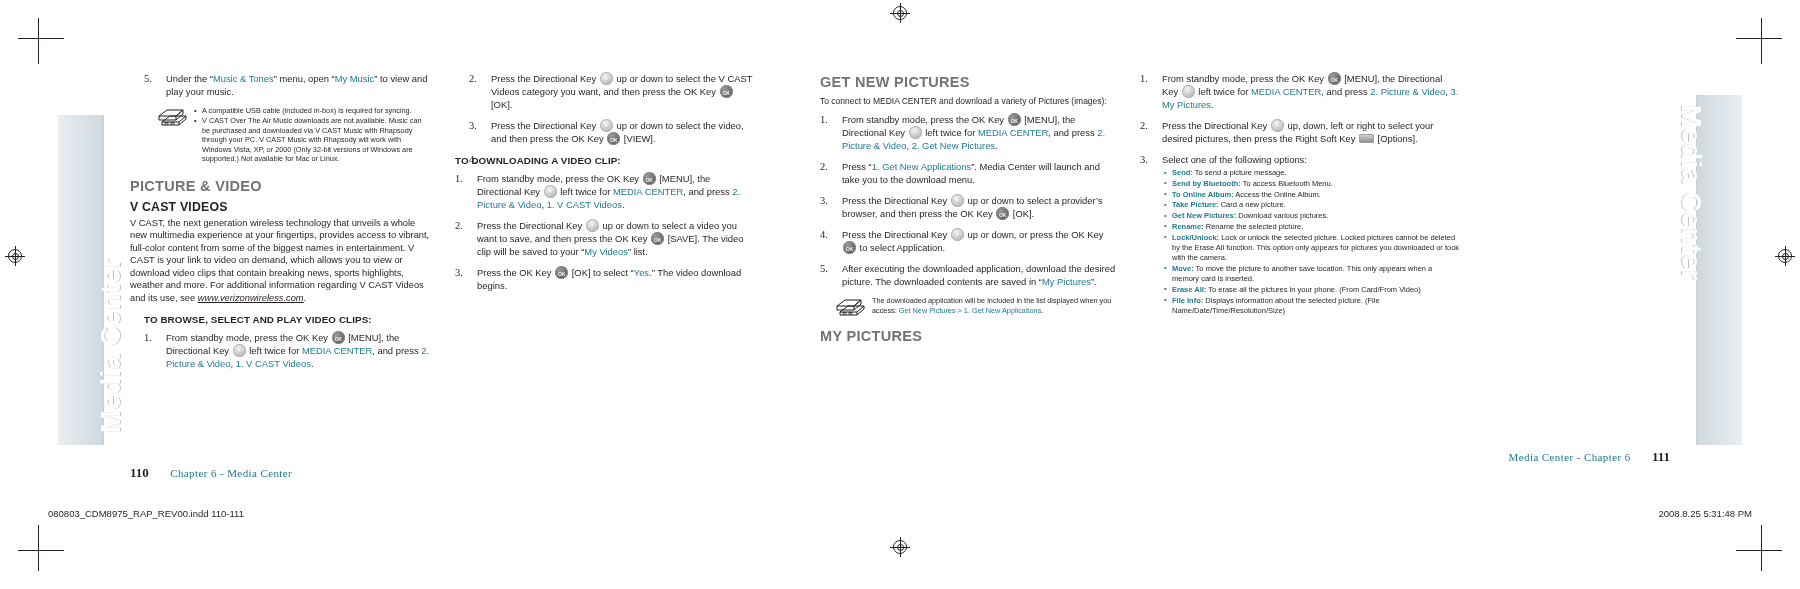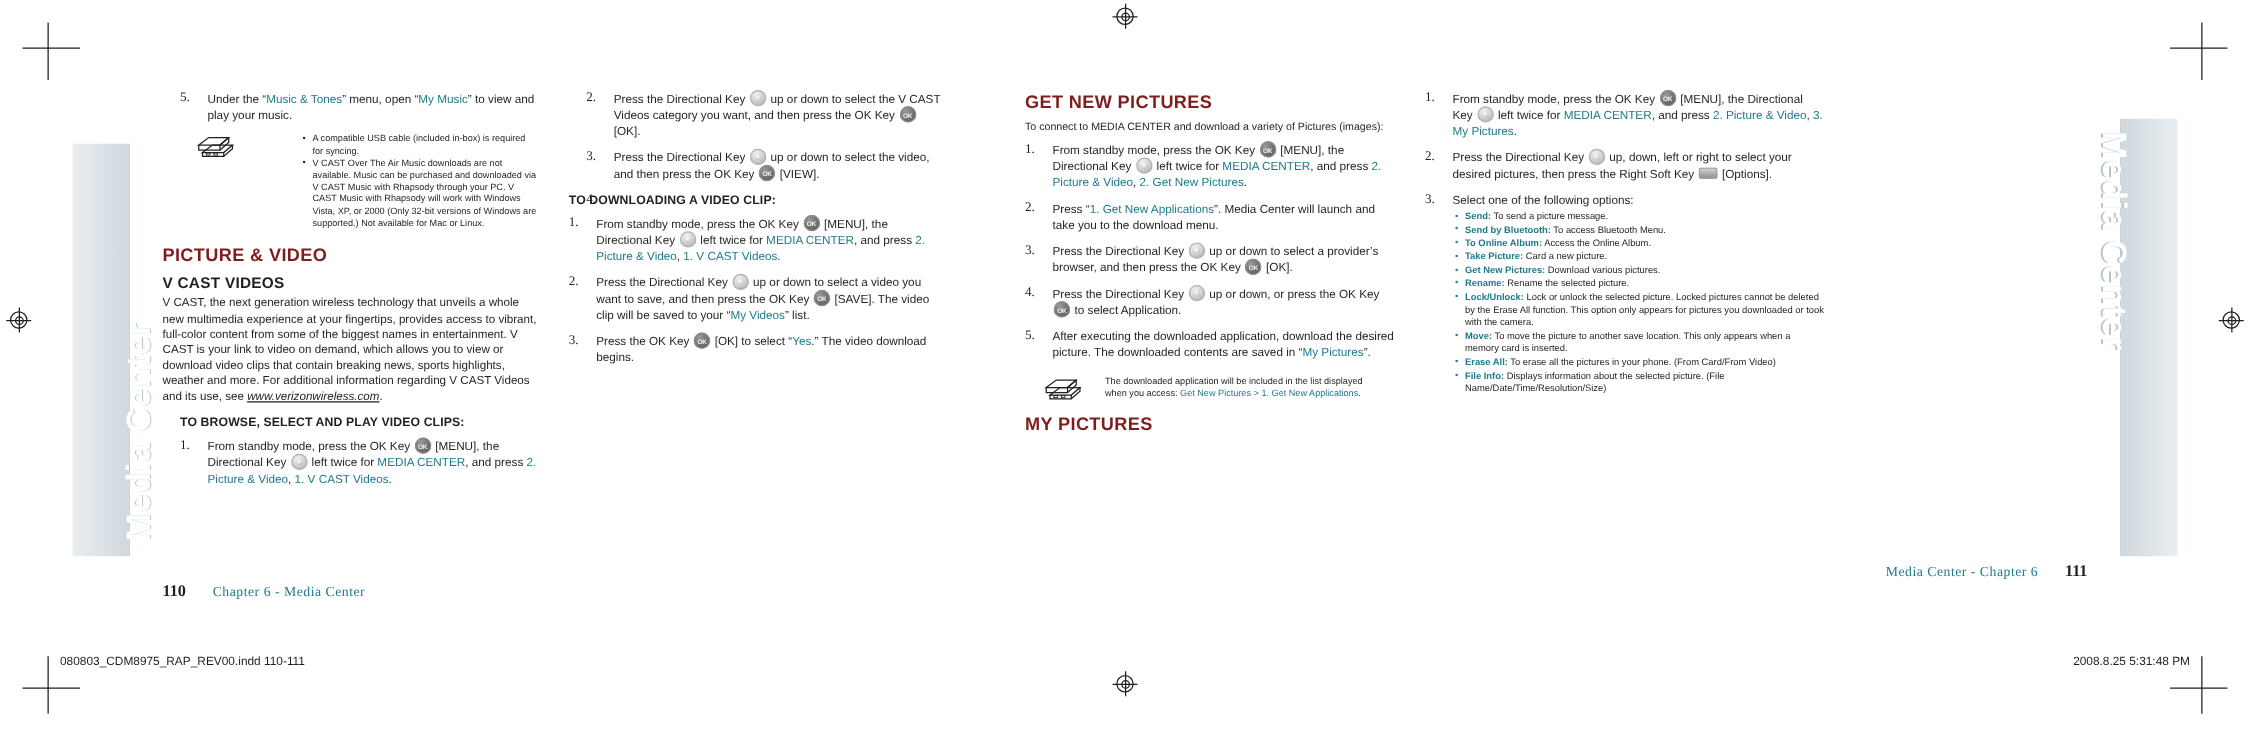--- a/index.html
+++ b/index.html
@@ -57,21 +57,21 @@
 
   
   .col { position:absolute; top:72px; width:300px; font-size:9.3px; line-height:12.6px; }
   .col1 { left:130px; }
   .col2 { left:455px; }
   .col3 { left:820px; }
   .col4 { left:1140px; }
 
   
   h2.sec {
-    font-size:14.5px; font-weight:bold; color:#7f1d1d;
+    font-size:14.5px; font-weight:bold; color:#737373;
     letter-spacing:0.3px; margin:14px 0 6px 0; line-height:16px;
   }
   h3.sub {
     font-size:12.3px; font-weight:bold; color:#231f20;
     letter-spacing:0.2px; margin:4px 0 3px 0; line-height:14px;
   }
   h4.proc {
     font-size:9.8px; font-weight:bold; color:#231f20;
     letter-spacing:0.1px; margin:10px 0 5px 14px; line-height:12px;
   }
@@ -89,23 +89,23 @@
   }
   ol.steps > li .num {
     position:absolute; left:0; top:0; width:16px; text-align:left;
     font-family:"Liberation Serif", serif; font-size:10.5px;
   }
 
   
   .note { position:relative; margin:6px 0 0 26px; padding-left:38px; }
   .note .note-icon { position:absolute; left:0; top:1px; width:34px; height:20px; }
   .note ul { list-style:none; margin:0; padding:0; }
-  .note ul li { position:relative; padding-left:8px; font-size:7.3px; line-height:9.6px; margin-bottom:0.5px;margin-left:48px; }
+  .note ul li { position:relative; padding-left:8px; font-size:7.3px; line-height:9.6px; margin-bottom:0.5px; }
   .note ul li:before { content:"•"; position:absolute; left:0; top:-0.5px; }
-  .note p { margin:12px; font-size:7.3px; line-height:9.6px; }
+  .note p { margin:0; font-size:7.3px; line-height:9.6px; }
 
   
   ul.opts { list-style:none; margin:2px 0 0 24px; padding:0; }
   ul.opts li {
     position:relative; padding-left:8px; font-size:7.5px; line-height:10.2px;
     margin-bottom:0.6px;
   }
   ul.opts li:before { content:"•"; position:absolute; left:0; top:-0.5px; color:#1f7a8c; }
   ul.opts li b { color:#1f7a8c; font-weight:bold; }
 
@@ -130,21 +130,21 @@
     box-shadow:inset 0 0 0 1px #9f9f9f; }
 
   
   .folio { position:absolute; bottom:0; font-size:12px; }
   .folio-num { font-family:"Liberation Serif", serif; font-weight:bold; font-size:13px; color:#231f20; }
   .folio-txt { font-family:"Liberation Serif", serif; font-size:11px; color:#1f7a8c; letter-spacing:0.4px; }
   .folio-left { left:130px; bottom:108px; }
   .folio-right { right:130px; bottom:124px; text-align:left; }
 
   .runfoot {
-    position:absolute; bottom:54px; font-size:9.5px; color:#231f20;
+    position:absolute; bottom:70px; font-size:9.5px; color:#231f20;
     font-family:"Liberation Sans", sans-serif;
   }
   .runfoot-left { left:48px; }
   .runfoot-right { right:48px; }
 </style>
 </head>
 <body>
 
 <div class="spread">
 

